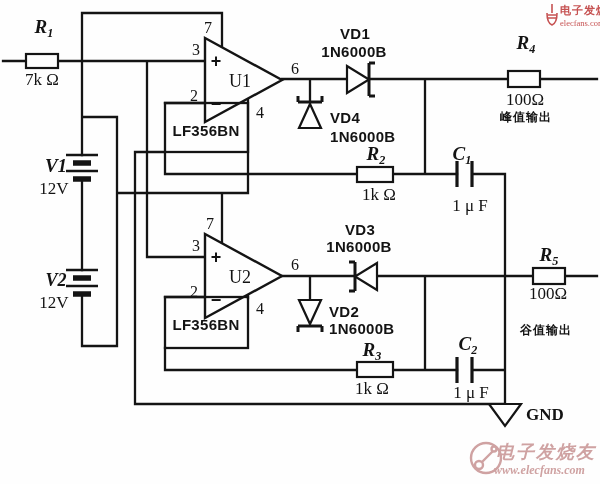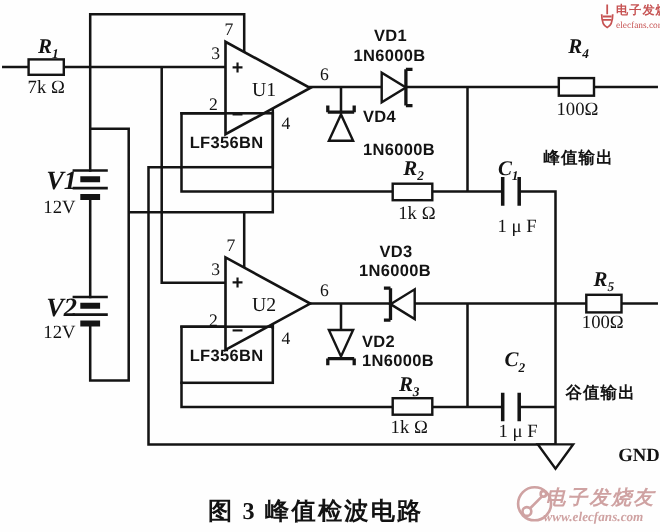--- a/index.html
+++ b/index.html
@@ -8,23 +8,23 @@
   .stage svg.circ{position:absolute;left:0;top:0;}
   .lbl{position:absolute;transform:translate(-50%,-50%);white-space:nowrap;line-height:1;}
   .la{transform:translate(0,-50%);}
   .ref{font-style:italic;font-weight:bold;font-size:19px;}
   .ref sub{font-size:64%;}
   .val{font-size:17px;}
   .part{font-family:"Liberation Sans",sans-serif;font-weight:bold;font-size:15px;letter-spacing:.3px;}
   .pin{font-size:16px;}
   .uref{font-size:18px;}
   .sign{font-family:"Liberation Sans",sans-serif;font-weight:bold;font-size:18px;}
-  .cn{font-size:15px;font-weight:600;letter-spacing:1px;margin-top:28px;}
+  .cn{font-size:12px;font-weight:600;letter-spacing:1px;}
   .cap{font-size:22px;font-weight:bold;letter-spacing:2px;}
-  .gnd{font-size:17px;font-weight:600;margin-left:36px;}
+  .gnd{font-size:17px;font-weight:600;}
   .wmt{color:#c65252;}
   .wmt-brand{font-size:11px;font-weight:bold;letter-spacing:1px;}
   .wmt-site{font-size:8.5px;}
   .wmb{color:#cfa2a2;}
   .wmb-brand{font-size:18px;font-weight:bold;font-style:italic;letter-spacing:2px;}
   .wmb-site{font-size:12px;font-weight:bold;font-style:italic;}
 </style>
 </head>
 <body>
 
@@ -89,26 +89,26 @@
       <path d="M66 270 H98 M66 286 H98" stroke-width="2.4"></path>
       <path d="M73 278 H91 M73 294 H91" stroke-width="5.5"></path>
     </g>
 
     <path d="M457 161 V187 M472 161 V187" stroke="#141414" stroke-width="3.2" fill="none"></path>
     <path d="M457 357 V383 M472 357 V383" stroke="#141414" stroke-width="3.2" fill="none"></path>
 
     <path d="M489 404 H521 L505 426 Z" fill="#fefefe" stroke="#141414" stroke-width="2.2"></path>
   </svg>
 
-  <div class="lbl ref" style="left:44px;top:44px"><span>R</span><sub>1</sub></div>
+  <div class="lbl ref" style="left:44px;top:28px"><span>R</span><sub>1</sub></div>
   <div class="lbl val" style="left:42px;top:79px">7k Ω</div>
 
-  <div class="lbl ref" style="left:56px;top:165px;font-size:24px">V1</div>
+  <div class="lbl ref" style="left:56px;top:165px;font-size:19px">V1</div>
   <div class="lbl val" style="left:54px;top:188px">12V</div>
-  <div class="lbl ref" style="left:56px;top:280px;font-size:24px">V2</div>
+  <div class="lbl ref" style="left:56px;top:280px;font-size:18px">V2</div>
   <div class="lbl val" style="left:54px;top:302px">12V</div>
 
   <div class="lbl pin" style="left:208px;top:28px">7</div>
   <div class="lbl pin" style="left:196px;top:50px">3</div>
   <div class="lbl sign" style="left:216px;top:61px">+</div>
   <div class="lbl pin" style="left:194px;top:96px">2</div>
   <div class="lbl sign" style="left:216px;top:104px">−</div>
   <div class="lbl uref" style="left:240px;top:81px">U1</div>
   <div class="lbl pin" style="left:260px;top:113px">4</div>
   <div class="lbl pin" style="left:295px;top:69px">6</div>
@@ -119,47 +119,46 @@
   <div class="lbl sign" style="left:216px;top:257px">+</div>
   <div class="lbl pin" style="left:194px;top:292px">2</div>
   <div class="lbl sign" style="left:216px;top:300px">−</div>
   <div class="lbl uref" style="left:240px;top:277px">U2</div>
   <div class="lbl pin" style="left:260px;top:309px">4</div>
   <div class="lbl pin" style="left:295px;top:265px">6</div>
   <div class="lbl part" style="left:206px;top:324px">LF356BN</div>
 
   <div class="lbl part" style="left:355px;top:33px">VD1</div>
   <div class="lbl part" style="left:354px;top:51px">1N6000B</div>
-  <div class="lbl part la" style="left:330px;top:106px">VD4</div>
+  <div class="lbl part la" style="left:330px;top:117px">VD4</div>
   <div class="lbl part la" style="left:330px;top:136px">1N6000B</div>
   <div class="lbl part" style="left:360px;top:229px">VD3</div>
   <div class="lbl part" style="left:359px;top:246px">1N6000B</div>
   <div class="lbl part la" style="left:329px;top:311px">VD2</div>
   <div class="lbl part la" style="left:329px;top:328px">1N6000B</div>
 
   <div class="lbl ref" style="left:376px;top:155px"><span>R</span><sub>2</sub></div>
   <div class="lbl val" style="left:379px;top:194px">1k Ω</div>
   <div class="lbl ref" style="left:372px;top:351px"><span>R</span><sub>3</sub></div>
   <div class="lbl val" style="left:372px;top:388px">1k Ω</div>
 
   <div class="lbl ref" style="left:462px;top:155px"><span>C</span><sub>1</sub></div>
   <div class="lbl val" style="left:470px;top:205px">1 μ F</div>
-  <div class="lbl ref" style="left:468px;top:329px"><span>C</span><sub>2</sub></div>
+  <div class="lbl ref" style="left:468px;top:345px"><span>C</span><sub>2</sub></div>
   <div class="lbl val" style="left:471px;top:392px">1 μ F</div>
 
   <div class="lbl ref" style="left:526px;top:44px"><span>R</span><sub>4</sub></div>
   <div class="lbl val" style="left:525px;top:99px">100Ω</div>
   <div class="lbl cn" style="left:526px;top:117px">峰值输出</div>
   <div class="lbl ref" style="left:549px;top:256px"><span>R</span><sub>5</sub></div>
   <div class="lbl val" style="left:548px;top:293px">100Ω</div>
   <div class="lbl cn" style="left:546px;top:330px">谷值输出</div>
 
   <div class="lbl gnd la" style="left:526px;top:414px">GND</div>
 
-  <div class="lbl cap" style="left:287px;top:465px">图 3  峰值检波电路</div>
 
   <div>
     <svg width="16" height="24" style="position:absolute;left:544px;top:3px">
       <g stroke="#c65252" stroke-width="1.6" fill="none">
         <path d="M8 1 V10"></path>
         <path d="M3 10 Q3 20 8 22 Q13 20 13 10"></path>
         <path d="M4 12 H12 M4 15 H12"></path>
       </g>
     </svg>
     <div class="lbl wmt wmt-brand la" style="left:560px;top:10px">电子发烧友</div>

